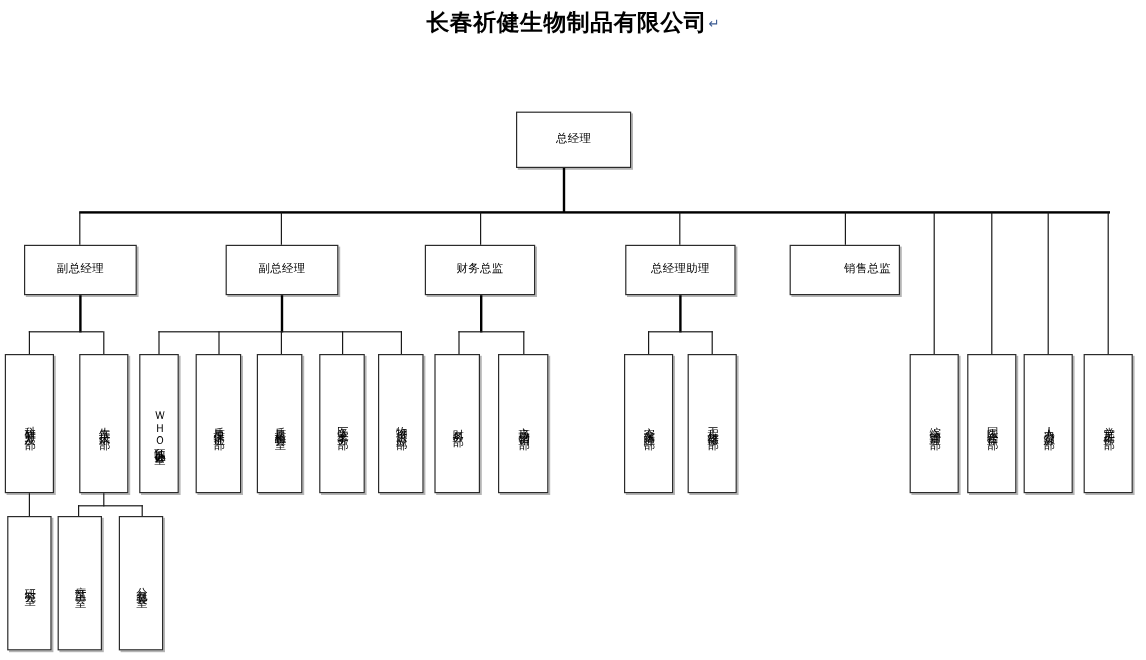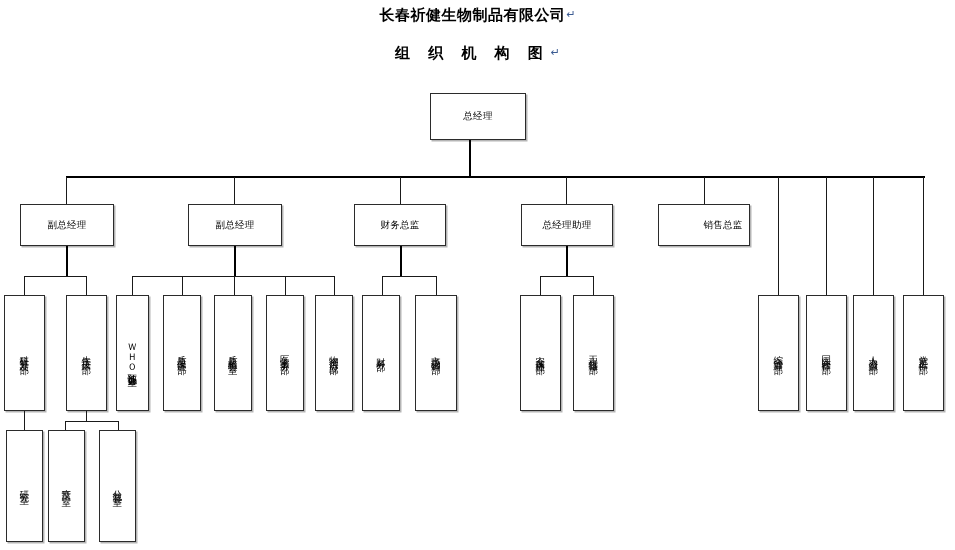--- a/index.html
+++ b/index.html
@@ -22,23 +22,23 @@
   
   .title-block {
     position: absolute;
     left: 0;
     width: 955px;
     text-align: center;
   }
   #title-line-1 { top: 6px; }
   #title-line-2 { top: 44px; }
   .title-text {
-    font-family: Liberation Sans, sans-serif;
+    font-family: Liberation Serif, serif;
     font-weight: bold;
-    font-size: 15px;
+    font-size: 19px;
     letter-spacing: 0.5px;
     white-space: nowrap;
   }
   .title-text.spaced { letter-spacing: 7px; }
   .pilcrow {
     font-size: 11px;
     color: #3b5b92;
     vertical-align: 2px;
     margin-left: 1px;
   }
@@ -89,23 +89,20 @@
   .conn.thick.h { height: 2px; background: #000; }
 </style>
 </head>
 <body>
 
 <div id="page">
 
   <div class="title-block" id="title-line-1">
     <span class="title-text">长春祈健生物制品有限公司</span><span class="pilcrow">↵</span>
   </div>
-  <div class="title-block" id="title-line-2">
-    <span class="title-text spaced">组 织 机 构 图</span><span class="pilcrow">↵</span>
-  </div>
 
   <div class="node horiz" style="left:430px; top:93px; width:96px; height:47px;">
     <span class="label">总经理</span>
   </div>
 
   <div class="conn v thick" style="left:469px; top:140px; width:2px; height:37px;"></div>
 
   <div class="conn h thick" style="left:66px; top:176px; width:859px; height:2px;"></div>
 
   <div class="conn v" style="left:66px; top:177px; height:28px;"></div>

